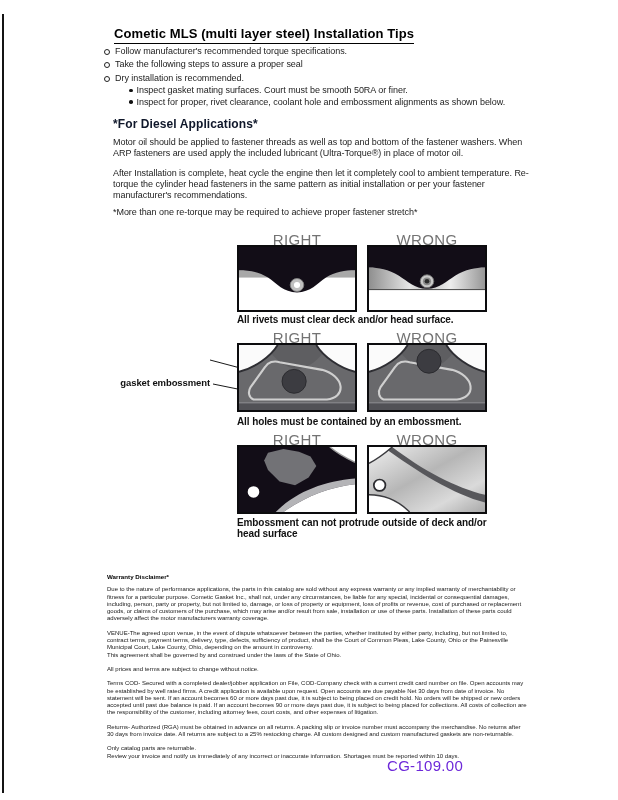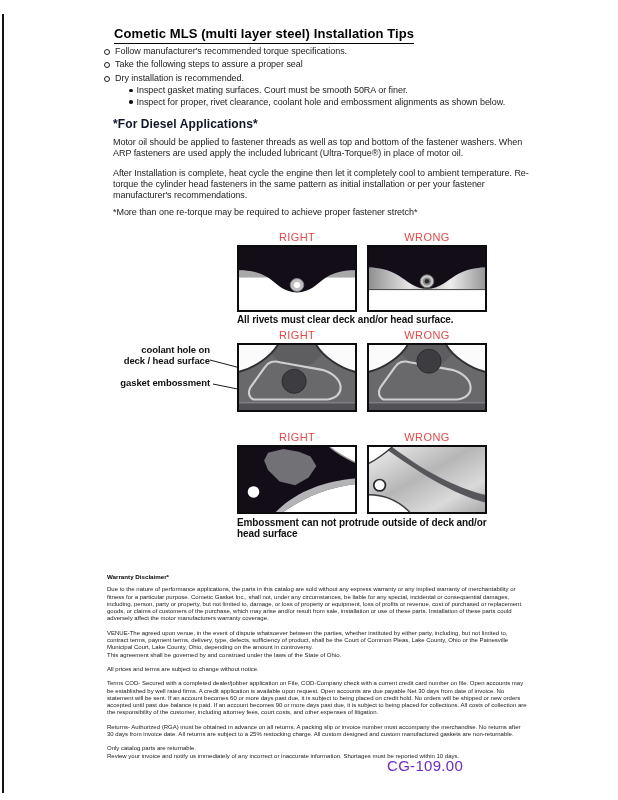--- a/index.html
+++ b/index.html
@@ -17,22 +17,22 @@
   .b .m{width:4px;height:4px;border:1px solid #222;border-radius:50%;margin:4px 5px 0 0;flex:0 0 auto;}
   .sb{display:flex;align-items:flex-start;line-height:11.4px;margin-left:25px;white-space:nowrap;}
   .sb .m{width:3.5px;height:3.5px;background:#111;border-radius:50%;margin:3.6px 4px 0 0;flex:0 0 auto;}
 
   .diesel{position:absolute;left:113px;top:117px;width:430px;}
   .diesel h2{margin:0;font-size:12px;font-weight:bold;color:#0f172a;letter-spacing:0.1px;}
   .diesel p{margin:6px 0 0 0;font-size:9px;line-height:11px;letter-spacing:-0.05px;width:426px;}
   .diesel p.p2{margin-top:9px;}
   .diesel p.note{margin-top:6px;}
 
-  .dlabel{position:absolute;width:120px;text-align:center;font-size:11px;font-weight:500;
-          color:#ef4444;letter-spacing:0.4px;}
+  .dlabel{position:absolute;width:120px;text-align:center;font-size:15px;font-weight:500;
+          color:#737373;letter-spacing:0.4px;}
   .dbox{position:absolute;width:116px;border:2px solid #0c0c0e;background:#fff;}
   .dbox svg{display:block;width:100%;height:100%;}
   .h63{height:63px;} .h65{height:65px;}
   .dcap{position:absolute;font-size:10px;font-weight:600;color:#111;letter-spacing:-0.1px;line-height:11px;}
 
   .ann{position:absolute;left:88px;width:122px;text-align:right;font-size:9.5px;font-weight:600;
        color:#111;line-height:10.5px;letter-spacing:-0.1px;}
   .leaders{position:absolute;left:205px;top:350px;width:100px;height:50px;}
 
   .legal{position:absolute;left:107px;top:573px;width:421px;font-size:6px;line-height:7.3px;
@@ -116,24 +116,20 @@
       <circle cx="60" cy="37" r="4.2" fill="#8a8a8a"></circle>
       <circle cx="60" cy="37" r="2.4" fill="#2b2b2b"></circle>
     </svg>
   </div>
 
   <div class="dcap" style="left:237px;top:314px;">All rivets must clear deck and/or head surface.</div>
 
   <div class="dlabel" style="left:237px;top:329px;">RIGHT</div>
   <div class="dlabel" style="left:367px;top:329px;">WRONG</div>
 
-  <div class="ann" style="top:345px;">
-    <div>coolant hole on</div>
-    <div>deck / head surface</div>
-  </div>
   <div class="ann" style="top:378px;">
     <div>gasket embossment</div>
   </div>
 
   <svg class="leaders" viewBox="0 0 100 50">
     <line x1="5" y1="10" x2="92" y2="33" stroke="#1a1a1a" stroke-width="1"></line>
     <line x1="8" y1="34" x2="62" y2="45" stroke="#1a1a1a" stroke-width="1"></line>
   </svg>
 
   <div class="dbox h65" style="left:237px;top:343px;">
@@ -159,20 +155,21 @@
       <path d="M40,0 C33,12 16,24 0,28" fill="none" stroke="#2e2e33" stroke-width="2"></path>
       <path d="M120,0 H80 C87,12 104,24 120,28 Z" fill="#fbfbfb"></path>
       <path d="M80,0 C87,12 104,24 120,28" fill="none" stroke="#2e2e33" stroke-width="2"></path>
       <rect x="0" y="60" width="120" height="1.2" fill="#8e8e92"></rect>
       <rect x="0" y="61.2" width="120" height="6.8" fill="#515156"></rect>
       <path d="M15,57 C10,55 9,49 12,44 L27,23 C30,18 36,16 42,18 L86,26 C97,29 104,36 105,43 C106,51 100,56 91,57 Z" fill="none" stroke="#cfcfcf" stroke-width="2.2"></path>
       <circle cx="62" cy="17" r="12.5" fill="#3c3c41" stroke="#2a2a2e" stroke-width="1"></circle>
     </svg>
   </div>
 
+  <div class="dcap" style="left:237px;top:416px;">All holes must be contained by an embossment.</div>
 
   <div class="dlabel" style="left:237px;top:431px;">RIGHT</div>
   <div class="dlabel" style="left:367px;top:431px;">WRONG</div>
 
   <div class="dbox h65" style="left:237px;top:445px;">
     <svg viewBox="0 0 120 68" preserveAspectRatio="none">
       <rect x="0" y="0" width="120" height="68" fill="#120d17"></rect>
       <path d="M94,0 H120 V16 C110.5,11.5 101,6 94,0 Z" fill="#ffffff"></path>
       <path d="M94,0 C101,6 110.5,11.5 120,16" fill="none" stroke="#9a9a9a" stroke-width="1.5"></path>
       <path d="M38,68 C60,46 88,36 120,33 L120,39 C94,42 68,52 46,68 Z" fill="#b4b4b7"></path>

